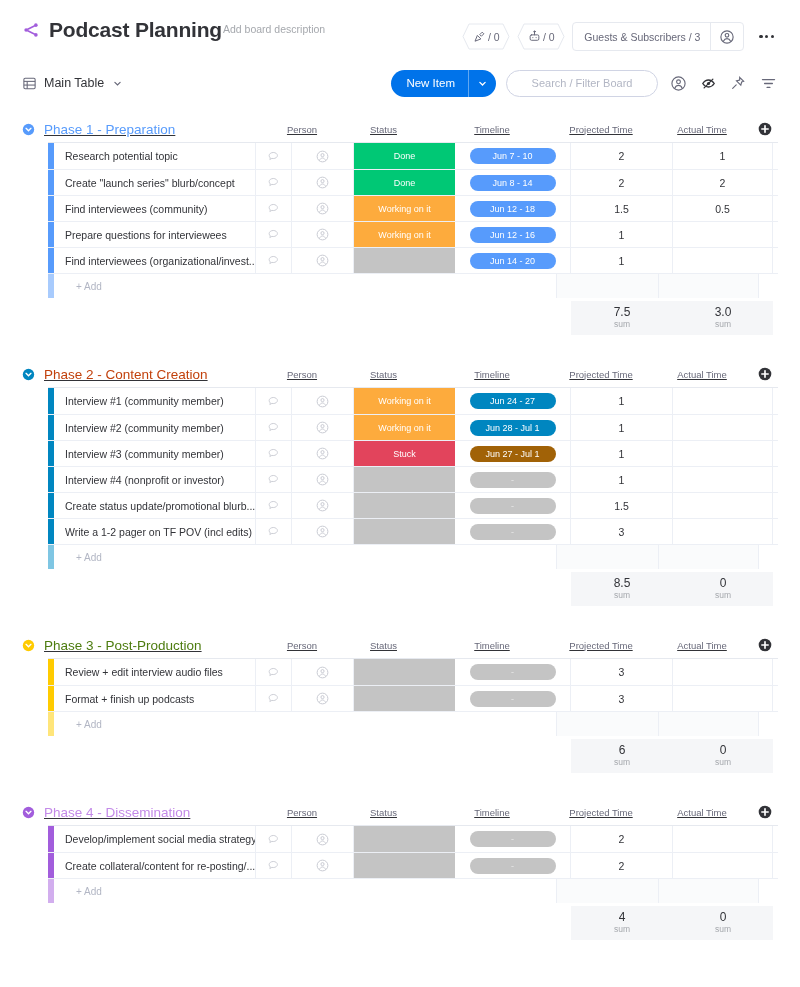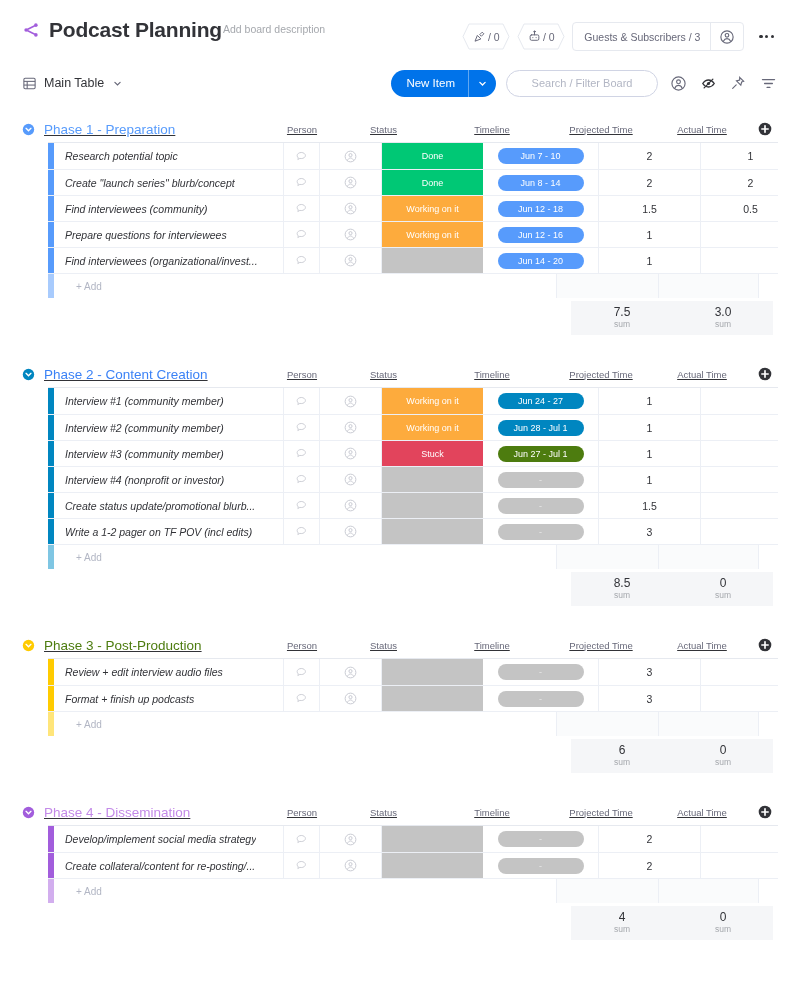--- a/index.html
+++ b/index.html
@@ -146,21 +146,21 @@
   .add-col-btn svg { width: 14px; height: 14px; display: block; }
 
   
   .row {
     display: flex;
     align-items: stretch;
     height: 26px;
     background: #fff;
   }
   .c-bar    { width: 6px;   flex: none; }
-  .c-title  { width: 230px; flex: none; font-style: italic; }
+  .c-title  { width: 202px; flex: none; }
   .c-chat   { width: 36px;  flex: none; }
   .c-person { width: 62px;  flex: none; }
   .c-status { width: 101px; flex: none; }
   .c-time   { width: 116px; flex: none; }
   .c-proj   { width: 102px; flex: none; }
   .c-actual { width: 100px; flex: none; }
   .c-end    { width: 19px;  flex: none; }
 
   .rows-wrap {
     margin-left: 26px;
@@ -546,21 +546,21 @@
       </div>
     </div>
     <div class="group">
       <div class="group-head">
         <span class="grp-toggle">
           <svg viewBox="0 0 16 16">
             <circle cx="8" cy="8" r="7" fill="#0086c0"></circle>
             <polyline points="5,6.6 8,9.6 11,6.6" fill="none" stroke="#ffffff" stroke-width="1.7" stroke-linecap="round"></polyline>
           </svg>
         </span>
-        <span class="grp-title" style="color:#3b82f6">Phase 2 - Content Creation</span>
+        <span class="grp-title" style="color:#c2410c">Phase 2 - Content Creation</span>
         <span class="col-head-strip">
           <span class="ch ch-spacer" style="width:34px"></span>
           <span class="ch" style="flex:1"></span>
           <span class="ch" style="width:62px">Person</span>
           <span class="ch" style="width:101px">Status</span>
           <span class="ch" style="width:116px">Timeline</span>
           <span class="ch" style="width:102px">Projected Time</span>
           <span class="ch" style="width:100px">Actual Time</span>
         </span>
         <span class="add-col-btn">
@@ -634,21 +634,21 @@
           </span>
           <span class="cell c-person person-ico">
             <svg viewBox="0 0 24 24" width="15" height="15" fill="none" stroke="#c5c7d0" stroke-width="1.5">
               <circle cx="12" cy="12" r="8.6"></circle>
               <circle cx="12" cy="9.8" r="2.5"></circle>
               <path d="M7.2 18c1-2.4 2.9-3.6 4.8-3.6s3.8 1.2 4.8 3.6" stroke-linecap="round"></path>
             </svg>
           </span>
           <span class="cell c-status status-cell" style="background:#e2445c">Stuck</span>
           <span class="cell c-time">
-            <span class="pill" style="background:#4d7c0f">Jun 27 - Jul 1</span>
+            <span class="pill" style="background:#a16207">Jun 27 - Jul 1</span>
           </span>
           <span class="cell c-proj">1</span>
           <span class="cell c-actual"></span>
           <span class="cell c-end no-br"></span>
         </div>
         <div class="row">
           <span class="c-bar" style="background:#0086c0"></span>
           <span class="cell c-title t-left">
             <span class="txt">Interview #4 (nonprofit or investor)</span>
           </span>

